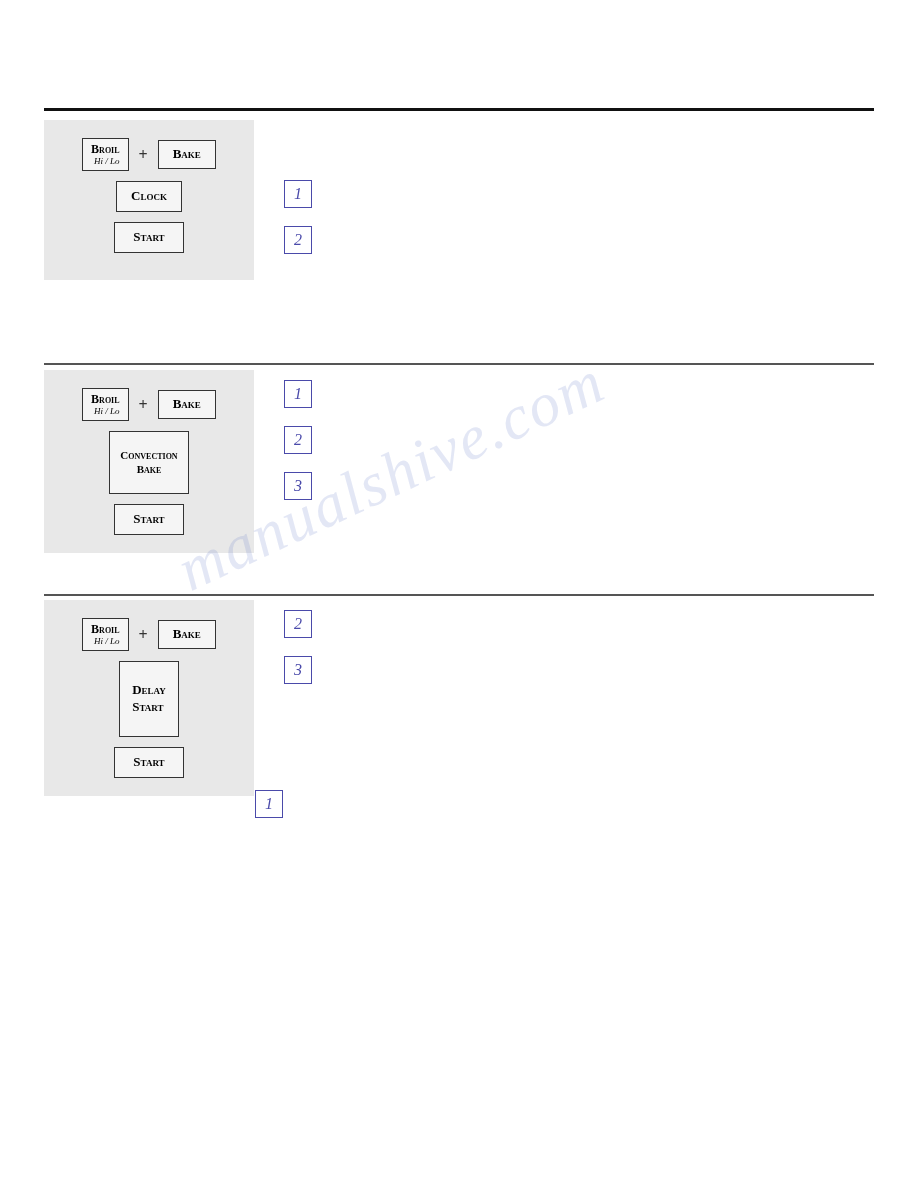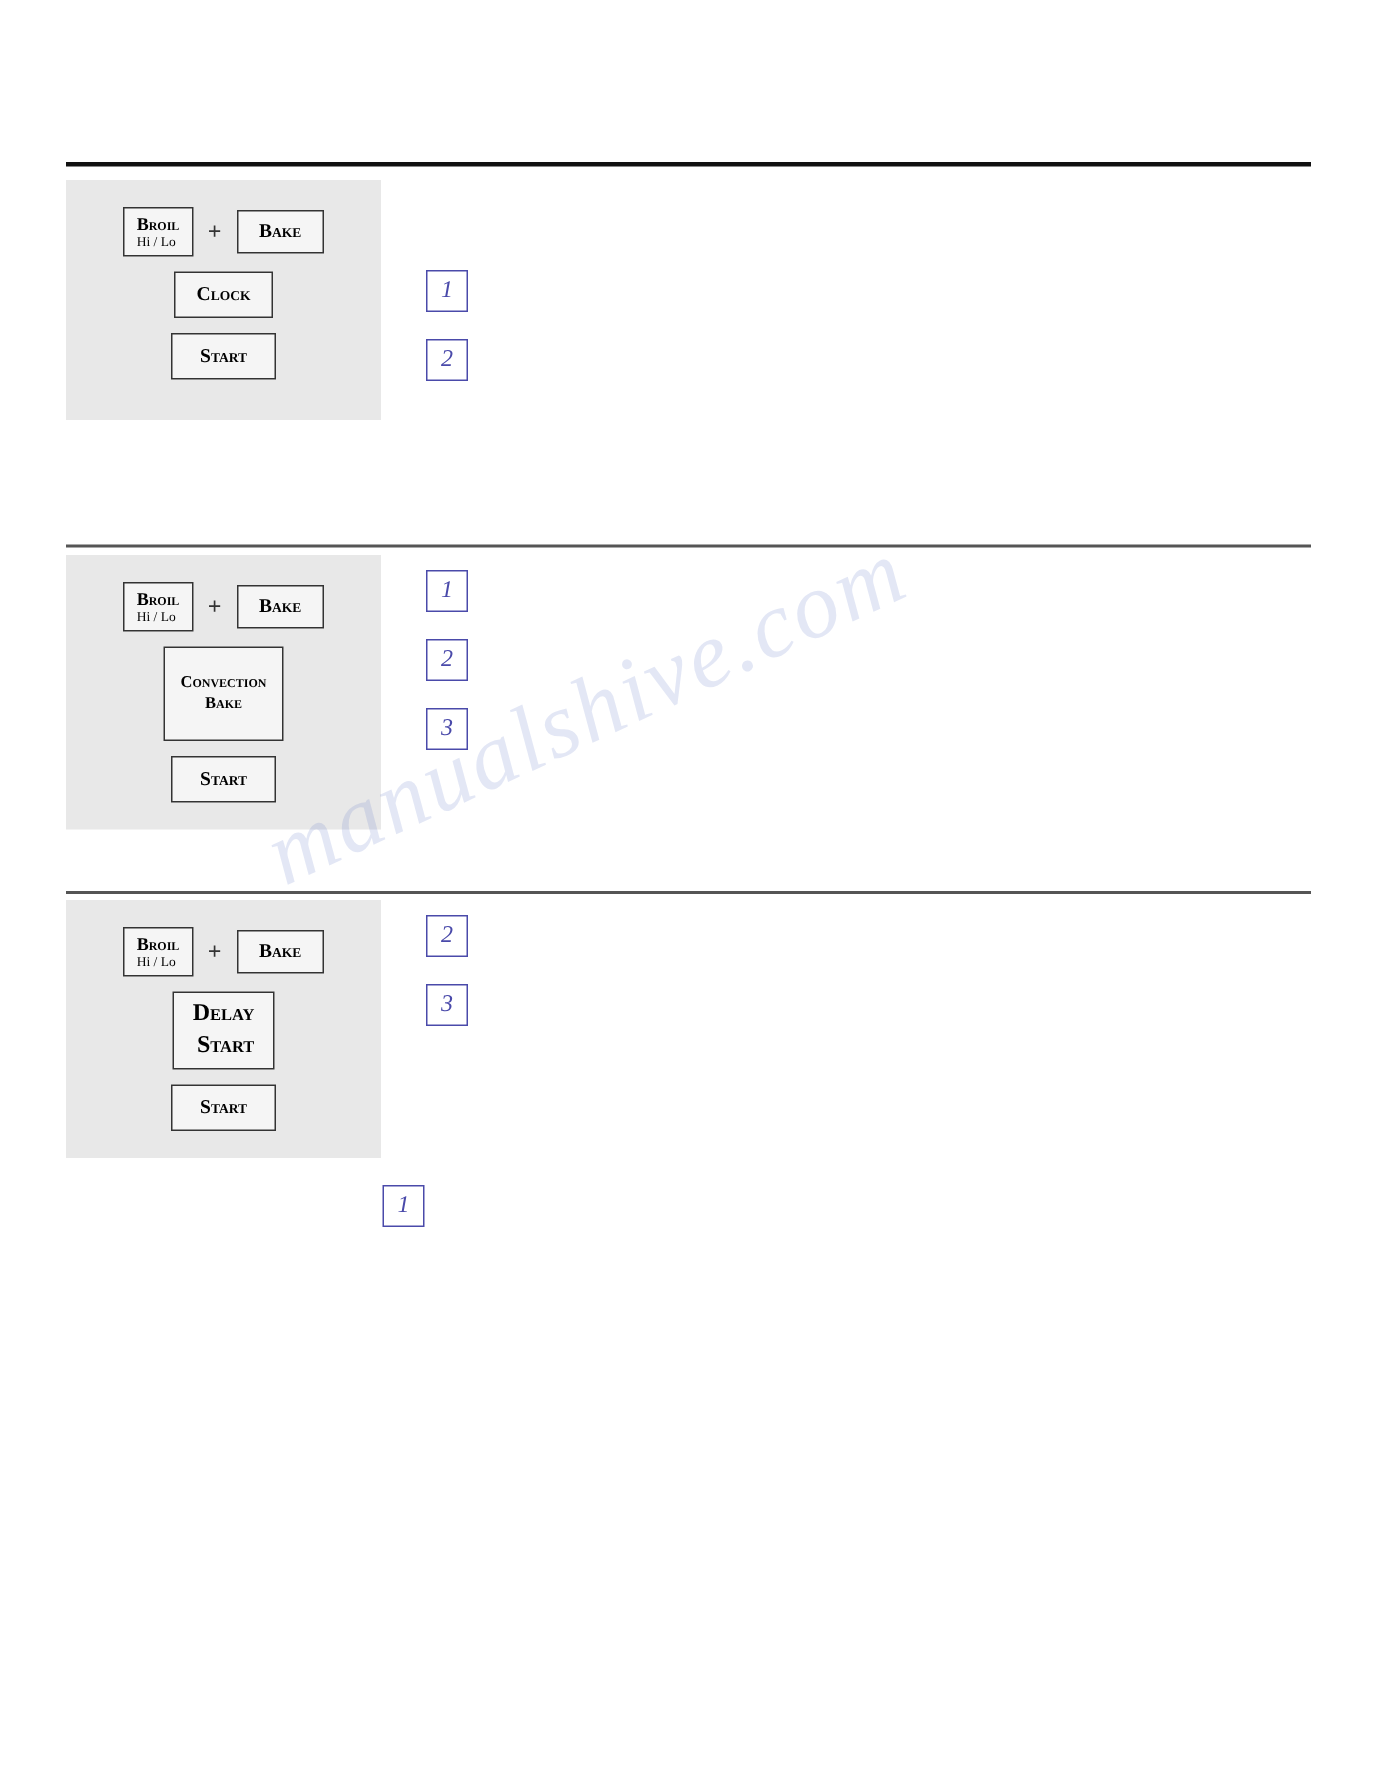--- a/index.html
+++ b/index.html
@@ -64,41 +64,42 @@
       align-items: center;
       gap: 10px;
     }
 
     .btn {
       border: 1.5px solid #333;
       background: #f5f5f5;
       padding: 4px 10px;
       font-family: Georgia, serif;
       font-size: 12px;
-      text-align: left;
+      text-align: right;
       cursor: pointer;
       line-height: 1.3;
     }
 
     .btn-broil {
       font-size: 11px;
       padding: 3px 8px;
       line-height: 1.2;
     }
 
     .btn-broil .main-label {
       font-variant: small-caps;
       font-size: 12px;
       font-weight: bold;
       display: block;
     }
 
     .btn-broil .sub-label {
       font-size: 9px;
       display: block;
+      font-style: italic;
     }
 
     .btn-bake {
       font-variant: small-caps;
       font-size: 13px;
       font-weight: bold;
       padding: 5px 14px;
     }
 
     .btn-clock {
@@ -119,24 +120,24 @@
       font-variant: small-caps;
       font-size: 11px;
       font-weight: bold;
       padding: 16px 10px;
       text-align: center;
       line-height: 1.3;
     }
 
     .btn-delay {
       font-variant: small-caps;
-      font-size: 16px;
-      font-weight: bold;
-      padding: 4px 12px;
-      text-align: right;
+      font-size: 13px;
+      font-weight: bold;
+      padding: 20px 12px;
+      text-align: left;
       line-height: 1.3;
     }
 
     .plus-sign {
       font-size: 16px;
       font-weight: bold;
       color: #333;
     }
 
     

